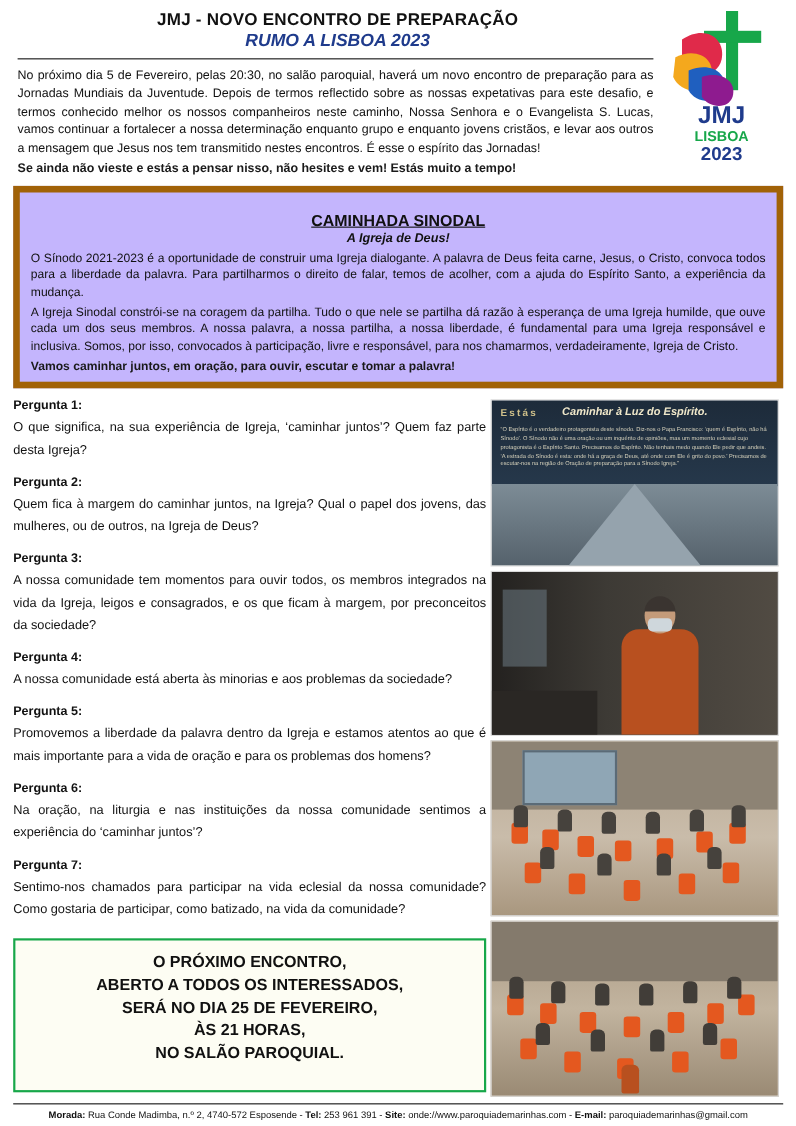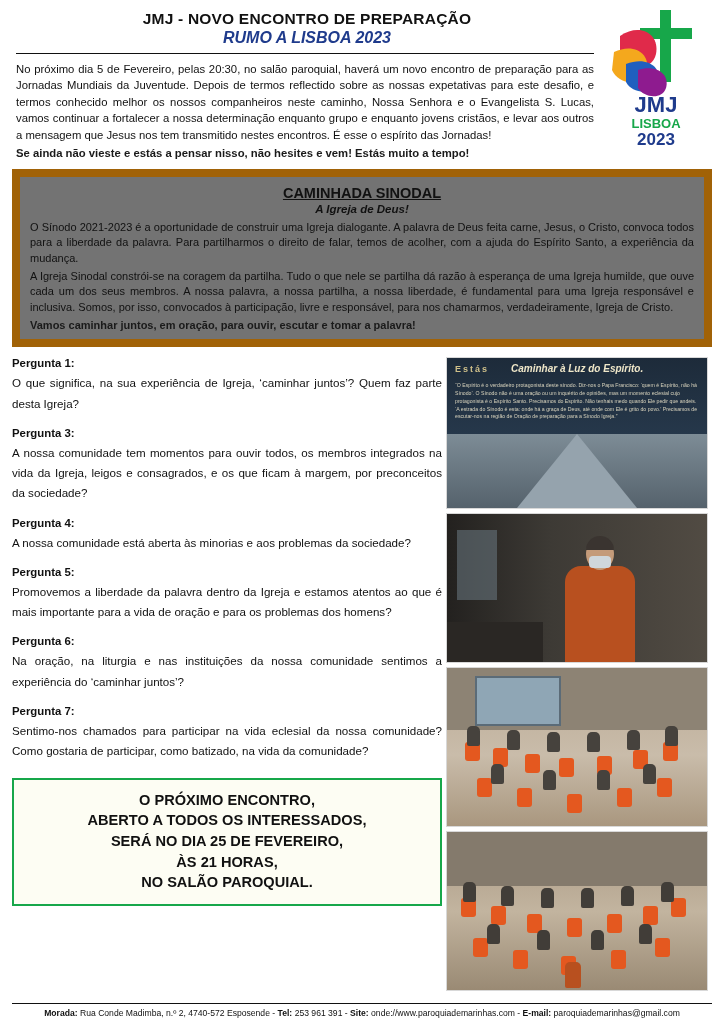--- a/index.html
+++ b/index.html
@@ -67,23 +67,23 @@
   .logo {
     position: absolute;
     right: 2px; top: 0;
     width: 112px; height: 140px;
   }
   .logo svg { display:block; }
 
   
   .sinodal {
     margin: 10px 2px 0 2px;
-    border: 8px solid #a16207;
-    background: #737373;
-    padding: 6px 10px 8px 10px;
+    border: 6px solid #a16207;
+    background: #c4b5fd;
+    padding: 16px 10px 8px 10px;
   }
   .sinodal h2 {
     margin: 2px 0 0 0;
     text-align: center;
     font-size: 14.5px;
     font-weight: bold;
     text-decoration: underline;
     color: #111;
   }
   .sinodal .sub {
@@ -135,21 +135,21 @@
     line-height: 1.75;
     color: #111;
     text-align: justify;
   }
 
   
   .next-box {
     border: 2px solid #17a74a;
     background: #fdfdf3;
     margin-top: 16px;
-    padding: 10px 6px 11px 6px;
+    padding: 10px 6px 22px 6px;
     text-align: center;
   }
   .next-box div {
     font-weight: bold;
     font-size: 14.6px;
     line-height: 1.42;
     color: #111;
   }
 
   
@@ -270,20 +270,24 @@
 
   <div class="main">
 
     <div class="col-left">
 
       <div class="q-block">
         <div class="q-label">Pergunta 1:</div>
         <div class="q-text">O que significa, na sua experiência de Igreja, ‘caminhar juntos’? Quem faz parte desta Igreja?</div>
       </div>
 
+      <div class="q-block">
+        <div class="q-label">Pergunta 2:</div>
+        <div class="q-text">Quem fica à margem do caminhar juntos, na Igreja? Qual o papel dos jovens, das mulheres, ou de outros, na Igreja de Deus?</div>
+      </div>
 
       <div class="q-block">
         <div class="q-label">Pergunta 3:</div>
         <div class="q-text">A nossa comunidade tem momentos para ouvir todos, os membros integrados na vida da Igreja, leigos e consagrados, e os que ficam à margem, por preconceitos da sociedade?</div>
       </div>
 
       <div class="q-block">
         <div class="q-label">Pergunta 4:</div>
         <div class="q-text">A nossa comunidade está aberta às minorias e aos problemas da sociedade?</div>
       </div>

